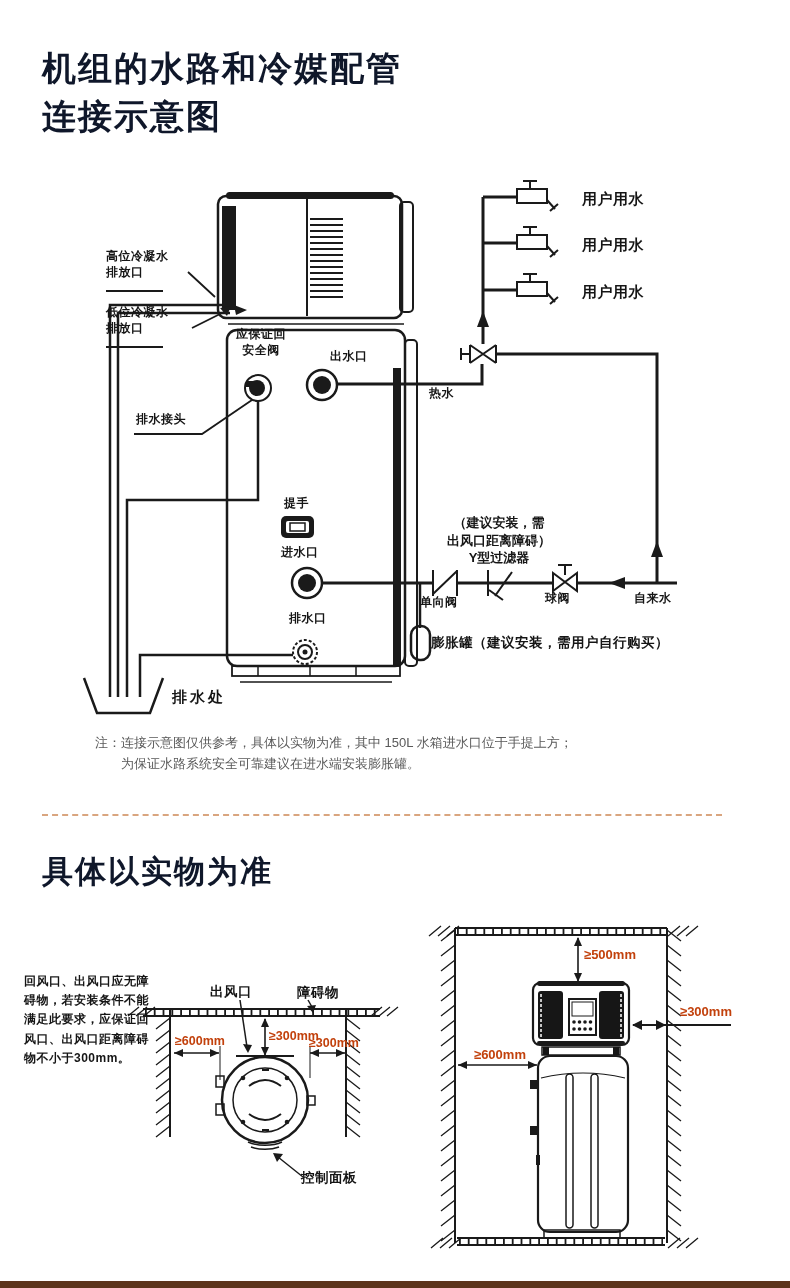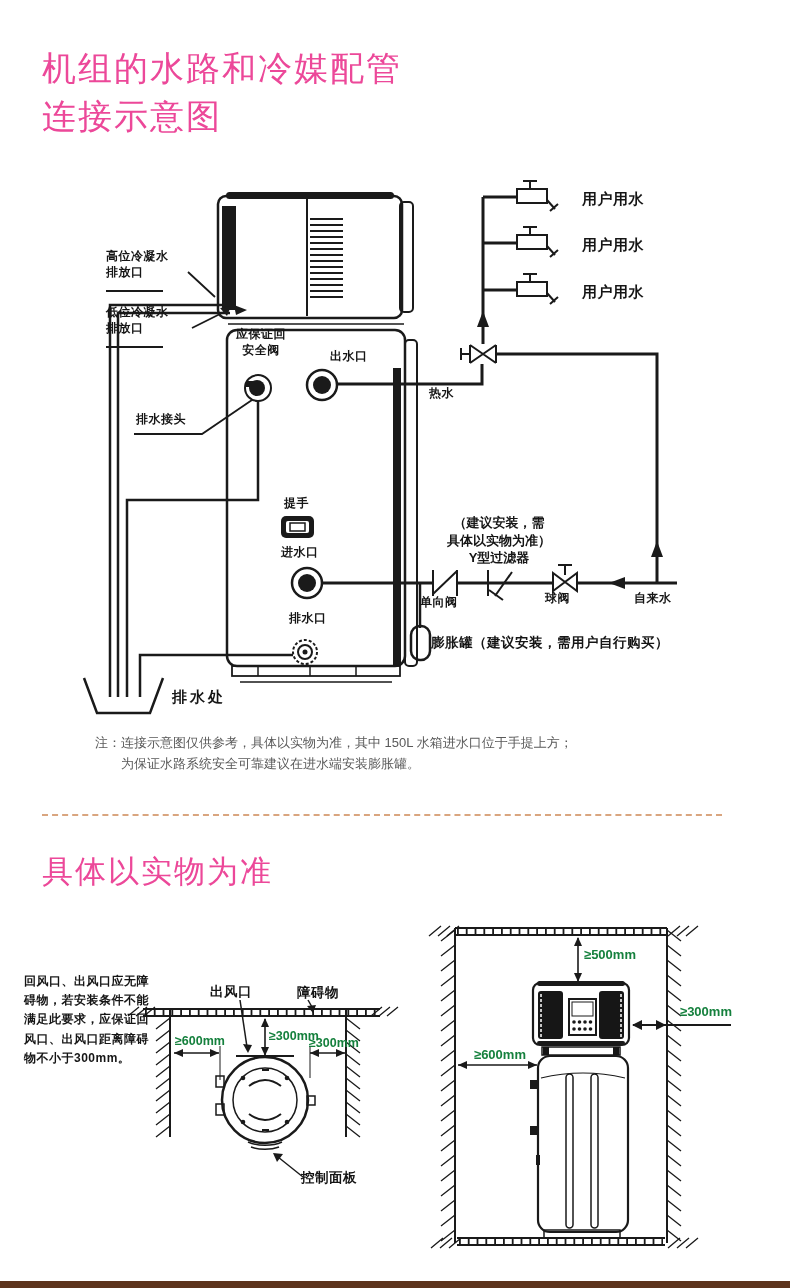--- a/index.html
+++ b/index.html
@@ -1,26 +1,26 @@
 <!DOCTYPE html>
 <html><head>
 <meta charset="utf-8">
 <style>
   html,body{margin:0;padding:0;background:#fff;}
   .page{position:relative;width:790px;height:1288px;background:#ffffff;overflow:hidden;
         font-family:"Liberation Sans","DejaVu Sans",sans-serif;color:#151515;}
-  .sec-title{position:absolute;left:42px;color:#ec4899;font-size:34px;font-weight:400;
+  .sec-title{position:absolute;left:42px;color:#0f172a;font-size:34px;font-weight:700;
              letter-spacing:2px;line-height:1.42;white-space:pre-line;}
   .dlabel{position:absolute;font-size:12px;font-weight:700;color:#151515;line-height:1.3;
           white-space:pre-line;letter-spacing:0.5px;}
   .dlabel.sm{font-size:13px;letter-spacing:0;}
   .dlabel.md{font-size:13.5px;}
   .dlabel.lg{font-size:15px;text-align:center;}
   .dlabel.ctr{text-align:center;}
-  .dim{position:absolute;font-size:12.5px;font-weight:700;color:#15803d;letter-spacing:0;}
+  .dim{position:absolute;font-size:12.5px;font-weight:700;color:#c2410c;letter-spacing:0;}
   .note{position:absolute;left:95px;top:732px;display:flex;font-size:13px;color:#595959;
         line-height:1.65;}
   .note .body{white-space:pre-line;}
   .divider{position:absolute;left:42px;top:814px;width:680px;border-top:2px dashed #d9a57f;}
   .footer-bar{position:absolute;left:0;top:1281px;width:790px;height:7px;background:#5d341c;}
   svg{position:absolute;overflow:visible;}
   .ln{stroke:#1a1a1a;fill:none;}
 </style>
 </head>
 <body>
@@ -129,21 +129,21 @@
   <div class="dlabel" style="left:136px;top:412px;">排水接头</div>
   <div class="dlabel" style="left:284px;top:496px;">提手</div>
   <div class="dlabel" style="left:281px;top:545px;">进水口</div>
   <div class="dlabel" style="left:289px;top:611px;">排水口</div>
   <div class="dlabel lg" style="left:172px;top:687px;letter-spacing:3px;">排水处</div>
   <div class="dlabel" style="left:429px;top:386px;">热水</div>
   <div class="dlabel lg" style="left:582px;top:189px;">用户用水</div>
   <div class="dlabel lg" style="left:582px;top:235px;">用户用水</div>
   <div class="dlabel lg" style="left:582px;top:282px;">用户用水</div>
   <div class="dlabel sm ctr" style="left:443px;top:514px;width:112px;line-height:1.35;">（建议安装，需
-具体以实物为准）
+出风口距离障碍）
 Y型过滤器</div>
   <div class="dlabel" style="left:420px;top:595px;">单向阀</div>
   <div class="dlabel" style="left:545px;top:591px;">球阀</div>
   <div class="dlabel" style="left:634px;top:591px;">自来水</div>
   <div class="dlabel md" style="left:431px;top:634px;">膨胀罐（建议安装，需用户自行购买）</div>
 
   <div class="note">
     <span>注：</span>
     <span class="body">连接示意图仅供参考，具体以实物为准，其中 150L 水箱进水口位于手提上方；
 为保证水路系统安全可靠建议在进水端安装膨胀罐。</span>

